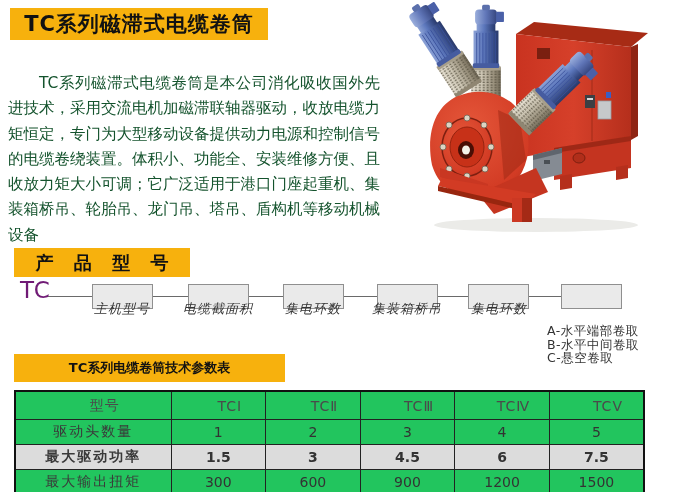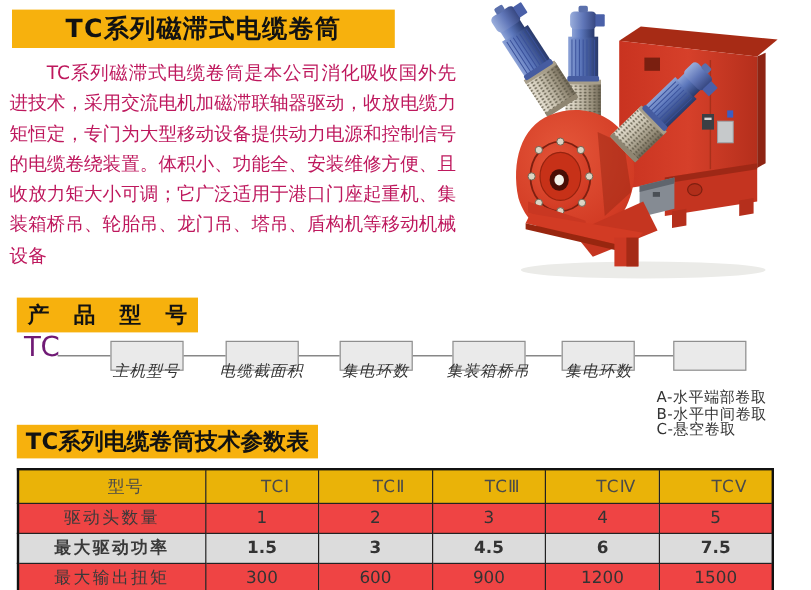--- a/index.html
+++ b/index.html
@@ -1,44 +1,44 @@
 <!DOCTYPE html>
 <html><head>
 <meta charset="utf-8">
 <style>
   html,body{margin:0;padding:0;}
   body{font-family:"DejaVu Sans","Liberation Sans",sans-serif;background:#fff;}
   .page{position:relative;width:676px;height:492px;background:#ffffff;overflow:hidden;}
 
   .banner{position:absolute;background:#F7B10D;color:#121212;font-weight:bold;text-align:center;}
-  .banner1{left:10px;top:8px;width:319px;height:32px;font-size:21px;line-height:32px;letter-spacing:1px;}
-  .banner2{left:14px;top:248px;width:151px;height:29px;font-size:18px;line-height:29px;letter-spacing:7px;text-indent:7px;}
-  .banner3{left:14px;top:354px;width:251px;height:28px;font-size:19px;line-height:28px;}
-
-  .intro{position:absolute;left:8px;top:49px;width:372px;font-size:15.5px;line-height:25.3px;
-         color:#be185d;text-align:justify;text-indent:2em;}
+  .banner1{left:10px;top:8px;width:258px;height:32px;font-size:21px;line-height:32px;letter-spacing:1px;}
+  .banner2{left:14px;top:248px;width:176px;height:29px;font-size:18px;line-height:29px;letter-spacing:7px;text-indent:7px;}
+  .banner3{left:14px;top:354px;width:271px;height:28px;font-size:13px;line-height:28px;}
+
+  .intro{position:absolute;left:8px;top:71px;width:372px;font-size:15.5px;line-height:25.3px;
+         color:#14532d;text-align:justify;text-indent:2em;}
 
   .photo{position:absolute;left:386px;top:0;width:290px;height:240px;}
 
   .diagram{position:absolute;left:0;top:283px;width:676px;height:72px;font-size:13px;color:#333;}
   .tc-prefix{position:absolute;left:20px;top:-6px;font-size:23px;color:#701a75;letter-spacing:1px;}
   .d-line{position:absolute;left:48px;top:13px;width:560px;height:1px;background:#6a6a6a;}
   .d-box{position:absolute;top:1px;width:61px;height:25px;background:#EAEAEA;border:1px solid #8F8F8F;box-sizing:border-box;}
   .d-box.b0{left:92px}.d-box.b1{left:188px}.d-box.b2{left:283px}
   .d-box.b3{left:377px}.d-box.b4{left:468px}.d-box.b5{left:561px}
   .d-label{position:absolute;top:17px;transform:translateX(-50%);white-space:nowrap;letter-spacing:1px;font-style:italic;}
   .d-label.l0{left:122px}.d-label.l1{left:218px}.d-label.l2{left:313px}
   .d-label.l3{left:407px}.d-label.l4{left:499px}
   .d-abc{position:absolute;left:547px;top:29px;font-size:12.5px;line-height:13.5px;letter-spacing:0.5px;white-space:nowrap;margin-top:12px;}
 
   table.params{position:absolute;left:14px;top:390px;width:631px;border-collapse:collapse;
                border:2px solid #111;table-layout:fixed;font-size:14px;color:#333;}
   table.params th,table.params td{border:1px solid #222;text-align:center;padding:0;}
-  table.params th{background:#eab308;height:27px;font-weight:normal;color:#4a4a4a;letter-spacing:1px;padding-left:23px;}
-  table.params td{height:24px;background:#ef4444;}
+  table.params th{background:#22c55e;height:27px;font-weight:normal;color:#4a4a4a;letter-spacing:1px;padding-left:23px;}
+  table.params td{height:24px;background:#22c55e;}
   table.params tr.alt td{background:#DCDCDC;font-weight:bold;}
   table.params td.rowlabel{letter-spacing:2px;color:#3a3a3a;}
   col.c0{width:156px;}
 </style>
 </head>
 <body>
 
 <div class="page">
 
   <div class="banner banner1">TC系列磁滞式电缆卷筒</div>

